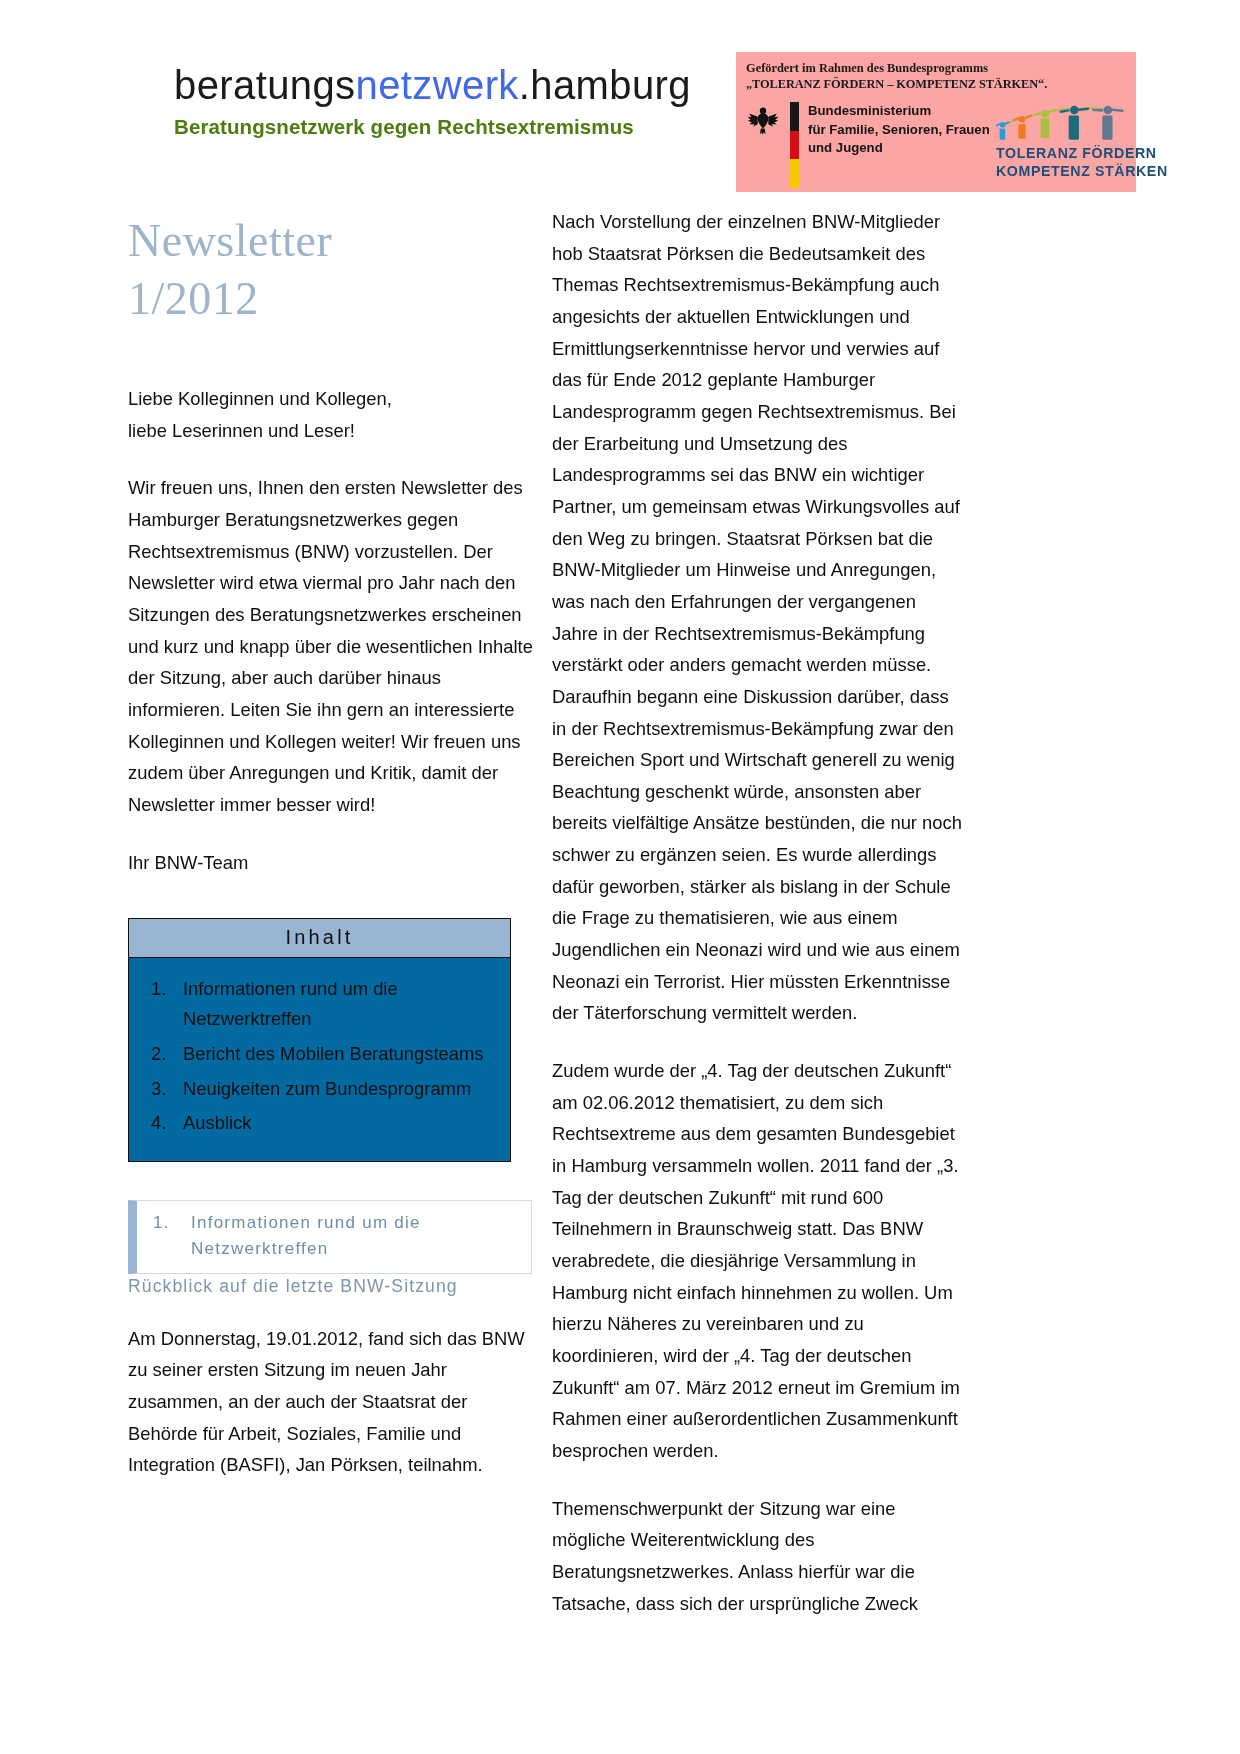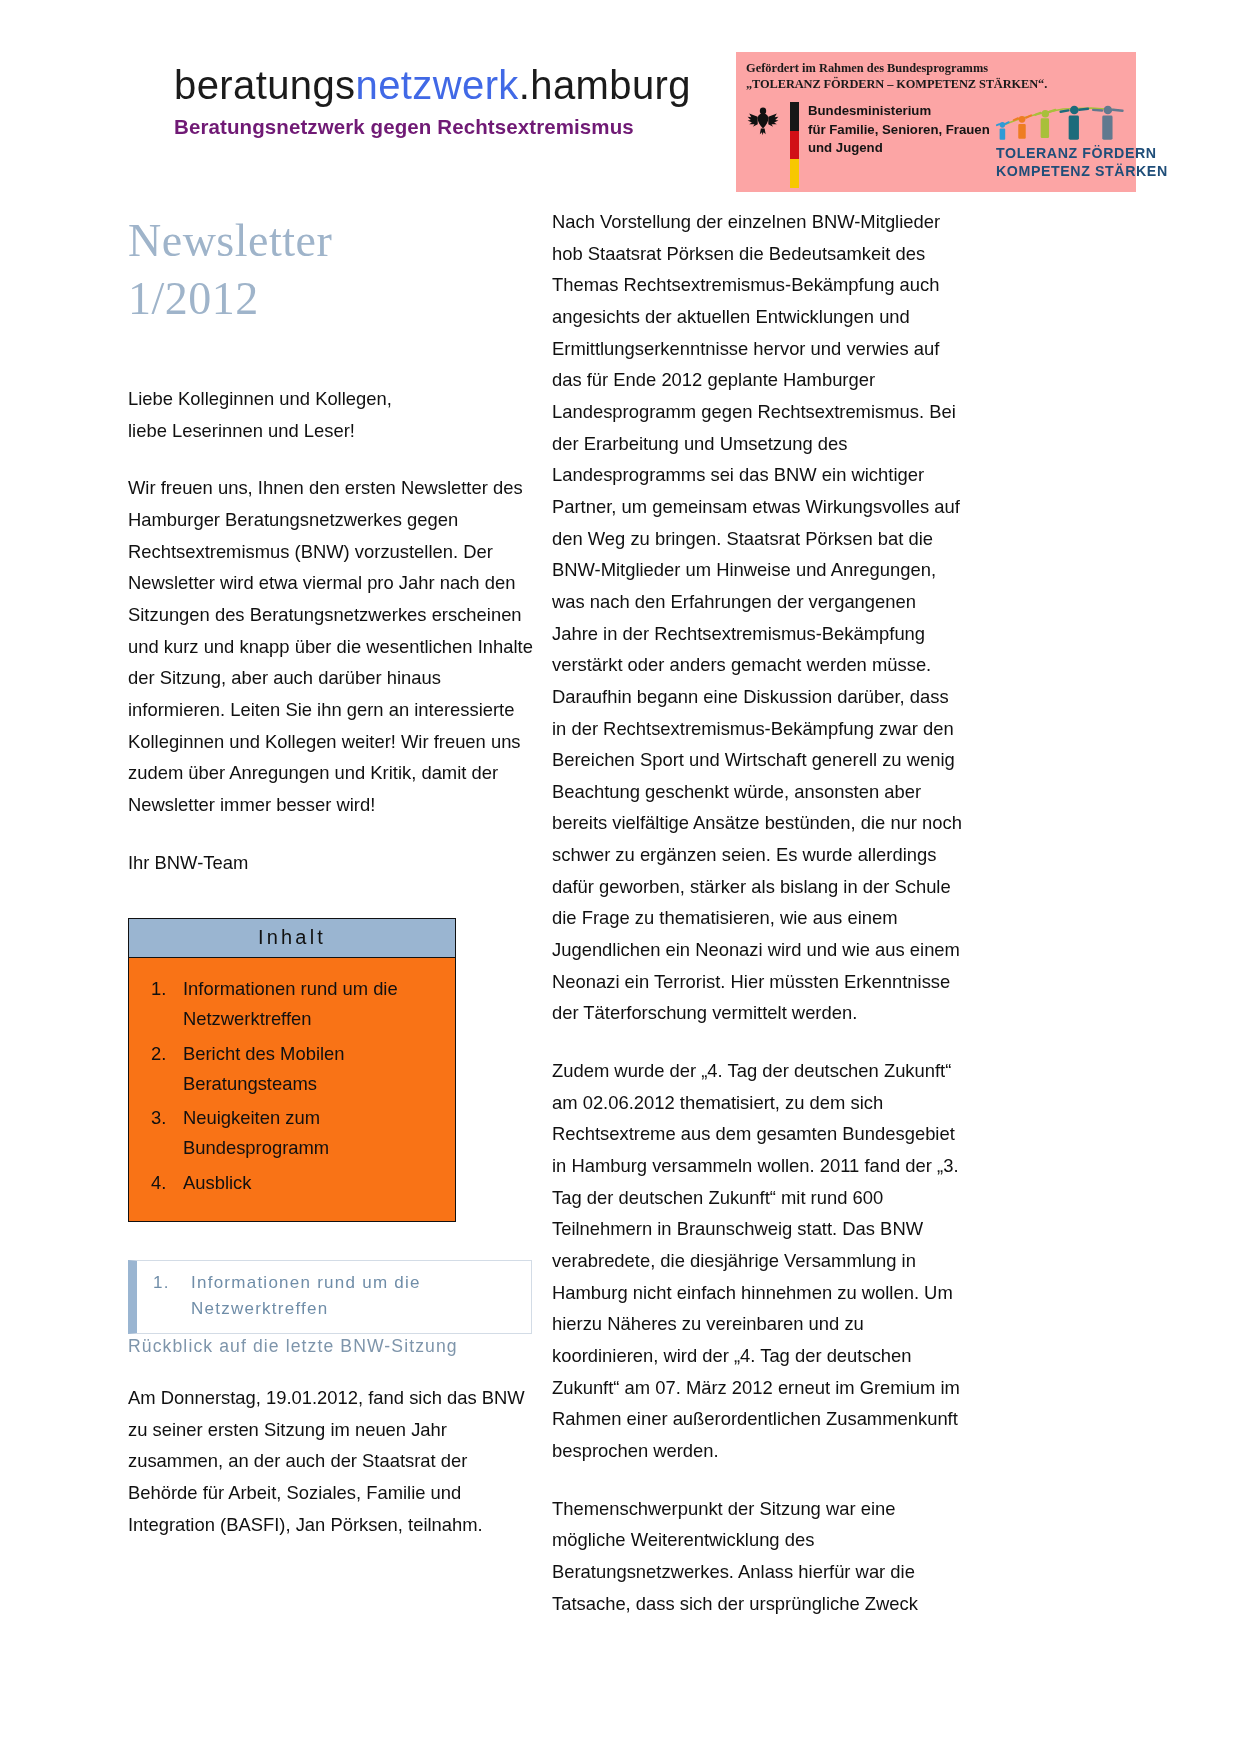--- a/index.html
+++ b/index.html
@@ -45,21 +45,21 @@
     letter-spacing: 0.4px;
     line-height: 1.05;
     color: #1b1b1b;
     white-space: nowrap;
   }
   .brand-title .accent { color: #4169e6; }
   .brand-sub {
     margin-top: 9px;
     font-size: 20.5px;
     font-weight: bold;
-    color: #701a75;
+    color: #4d7c0f;
     letter-spacing: 0.1px;
     white-space: nowrap;
   }
 
   
   .funding {
     position: absolute;
     left: 562px;
     top: 0px;
     width: 400px;
@@ -168,24 +168,24 @@
     text-align: left;
   }
   .col-left p.body { margin-bottom: 26px; }
   .col-right p.body { margin-bottom: 26px; }
 
   .salutation { margin-top: 56px !important; }
 
   
   .toc {
     margin-top: 40px;
-    width: 328px;
+    width: 383px;
     border: 1px solid #111;
     box-sizing: border-box;
-    background: #f97316;
+    background: #0369a1;
   }
   .toc-head {
     background: #9ab5d1;
     border-bottom: 1px solid #111;
     text-align: center;
     font-size: 20px;
     letter-spacing: 3.2px;
     padding: 7px 0 8px 0;
     color: #111;
   }

